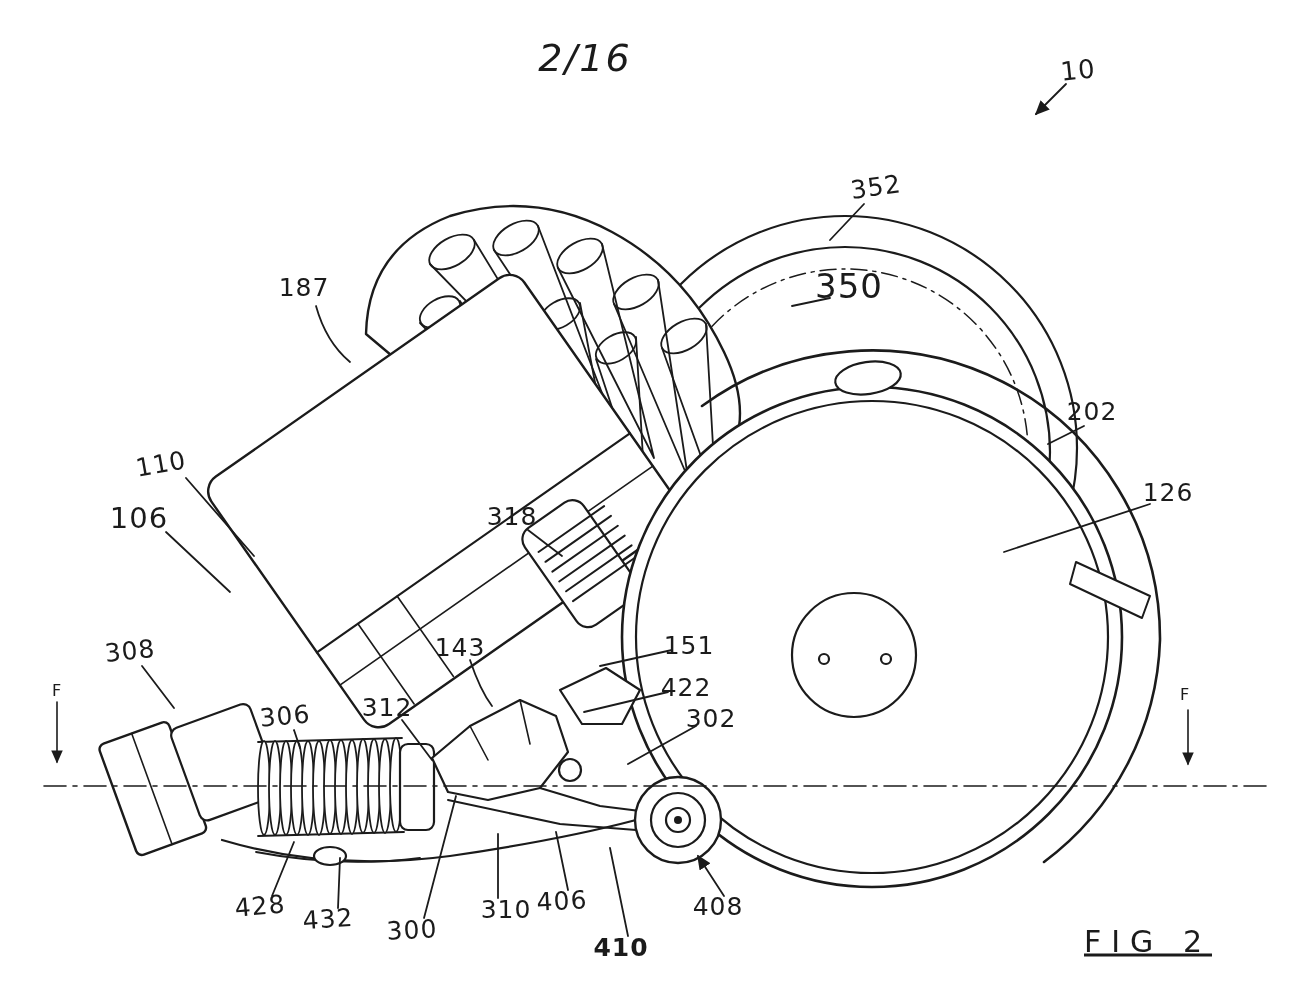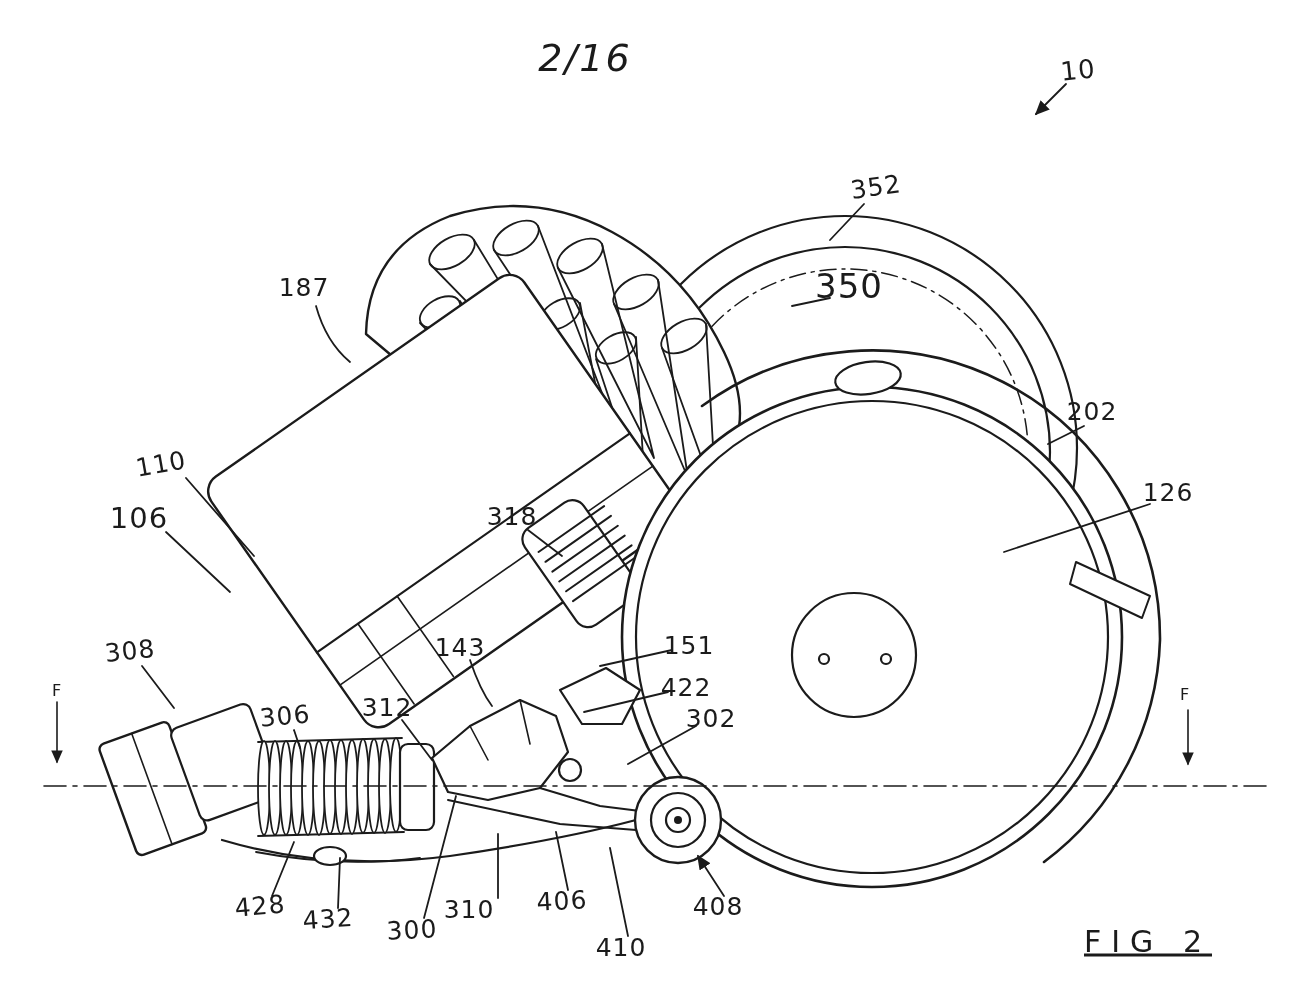--- a/index.html
+++ b/index.html
@@ -184,21 +184,21 @@
       <div class="ref-label" style="left: 460px; top: 647px; font-size: 25px; transform: translate(-50%, -50%) rotate(0deg);">143</div>
       <div class="ref-label" style="left: 689px; top: 645px; font-size: 25px; transform: translate(-50%, -50%) rotate(0deg);">151</div>
       <div class="ref-label" style="left: 686px; top: 687px; font-size: 25px; transform: translate(-50%, -50%) rotate(0deg);">422</div>
       <div class="ref-label" style="left: 711px; top: 718px; font-size: 25px; transform: translate(-50%, -50%) rotate(0deg);">302</div>
       <div class="ref-label" style="left: 130px; top: 651px; font-size: 25px; transform: translate(-50%, -50%) rotate(-6deg);">308</div>
       <div class="ref-label" style="left: 285px; top: 716px; font-size: 25px; transform: translate(-50%, -50%) rotate(-5deg);">306</div>
       <div class="ref-label" style="left: 387px; top: 707px; font-size: 25px; transform: translate(-50%, -50%) rotate(0deg);">312</div>
       <div class="ref-label" style="left: 260px; top: 906px; font-size: 25px; transform: translate(-50%, -50%) rotate(-5deg);">428</div>
       <div class="ref-label" style="left: 328px; top: 919px; font-size: 25px; transform: translate(-50%, -50%) rotate(-4deg);">432</div>
       <div class="ref-label" style="left: 412px; top: 930px; font-size: 25px; transform: translate(-50%, -50%) rotate(-3deg);">300</div>
-      <div class="ref-label" style="left: 469px; top: 909px; font-size: 25px; transform: translate(-50%, -50%) rotate(0deg);">310</div>
+      <div class="ref-label" style="left: 506px; top: 909px; font-size: 25px; transform: translate(-50%, -50%) rotate(0deg);">310</div>
       <div class="ref-label" style="left: 562px; top: 901px; font-size: 25px; transform: translate(-50%, -50%) rotate(-3deg);">406</div>
-      <div class="ref-label" style="left: 621px; top: 947px; font-size: 25px; transform: translate(-50%, -50%) rotate(0deg);">410</div>
+      <div class="ref-label" style="left: 621px; top: 947px; font-size: 25px; transform: translate(-50%, -50%) rotate(0deg); font-weight: bold;">410</div>
       <div class="ref-label" style="left: 718px; top: 906px; font-size: 25px; transform: translate(-50%, -50%) rotate(0deg); text-align: right;">408</div>
       <div class="ref-label" style="left: 57px; top: 690px; font-size: 16px; transform: translate(-50%, -50%) rotate(0deg);">F</div>
       <div class="ref-label" style="left: 1185px; top: 694px; font-size: 16px; transform: translate(-50%, -50%) rotate(0deg);">F</div>
     </div>
 
 </div>
 
 </body></html>

